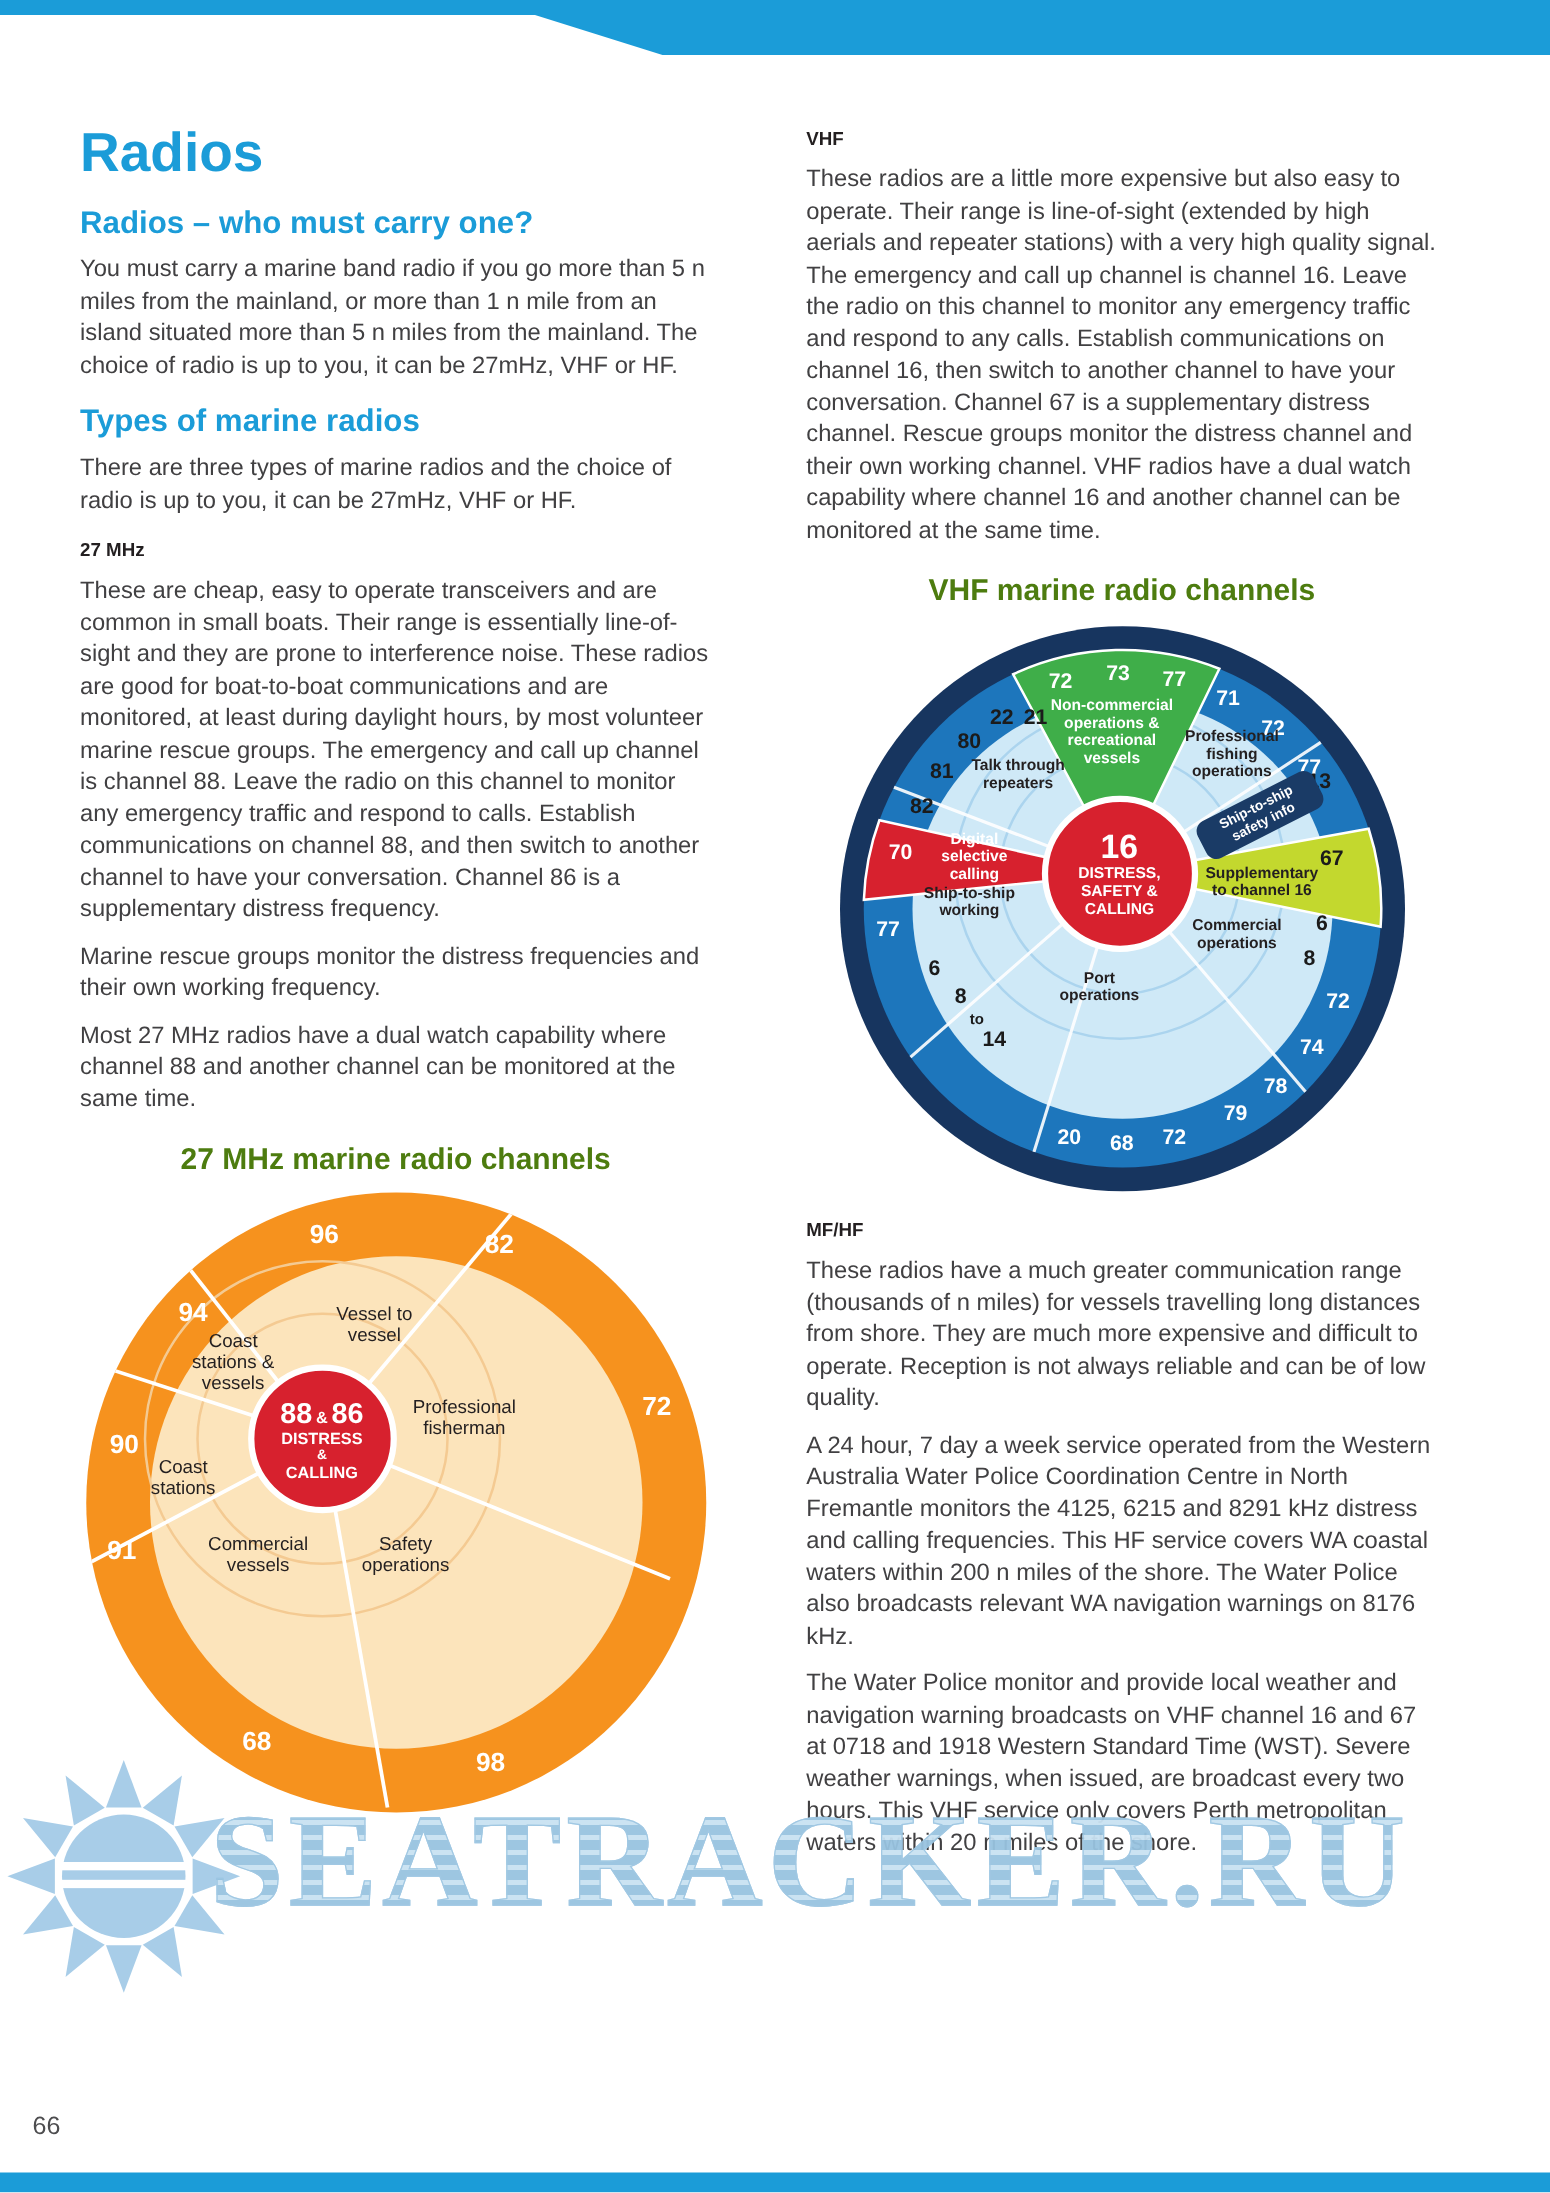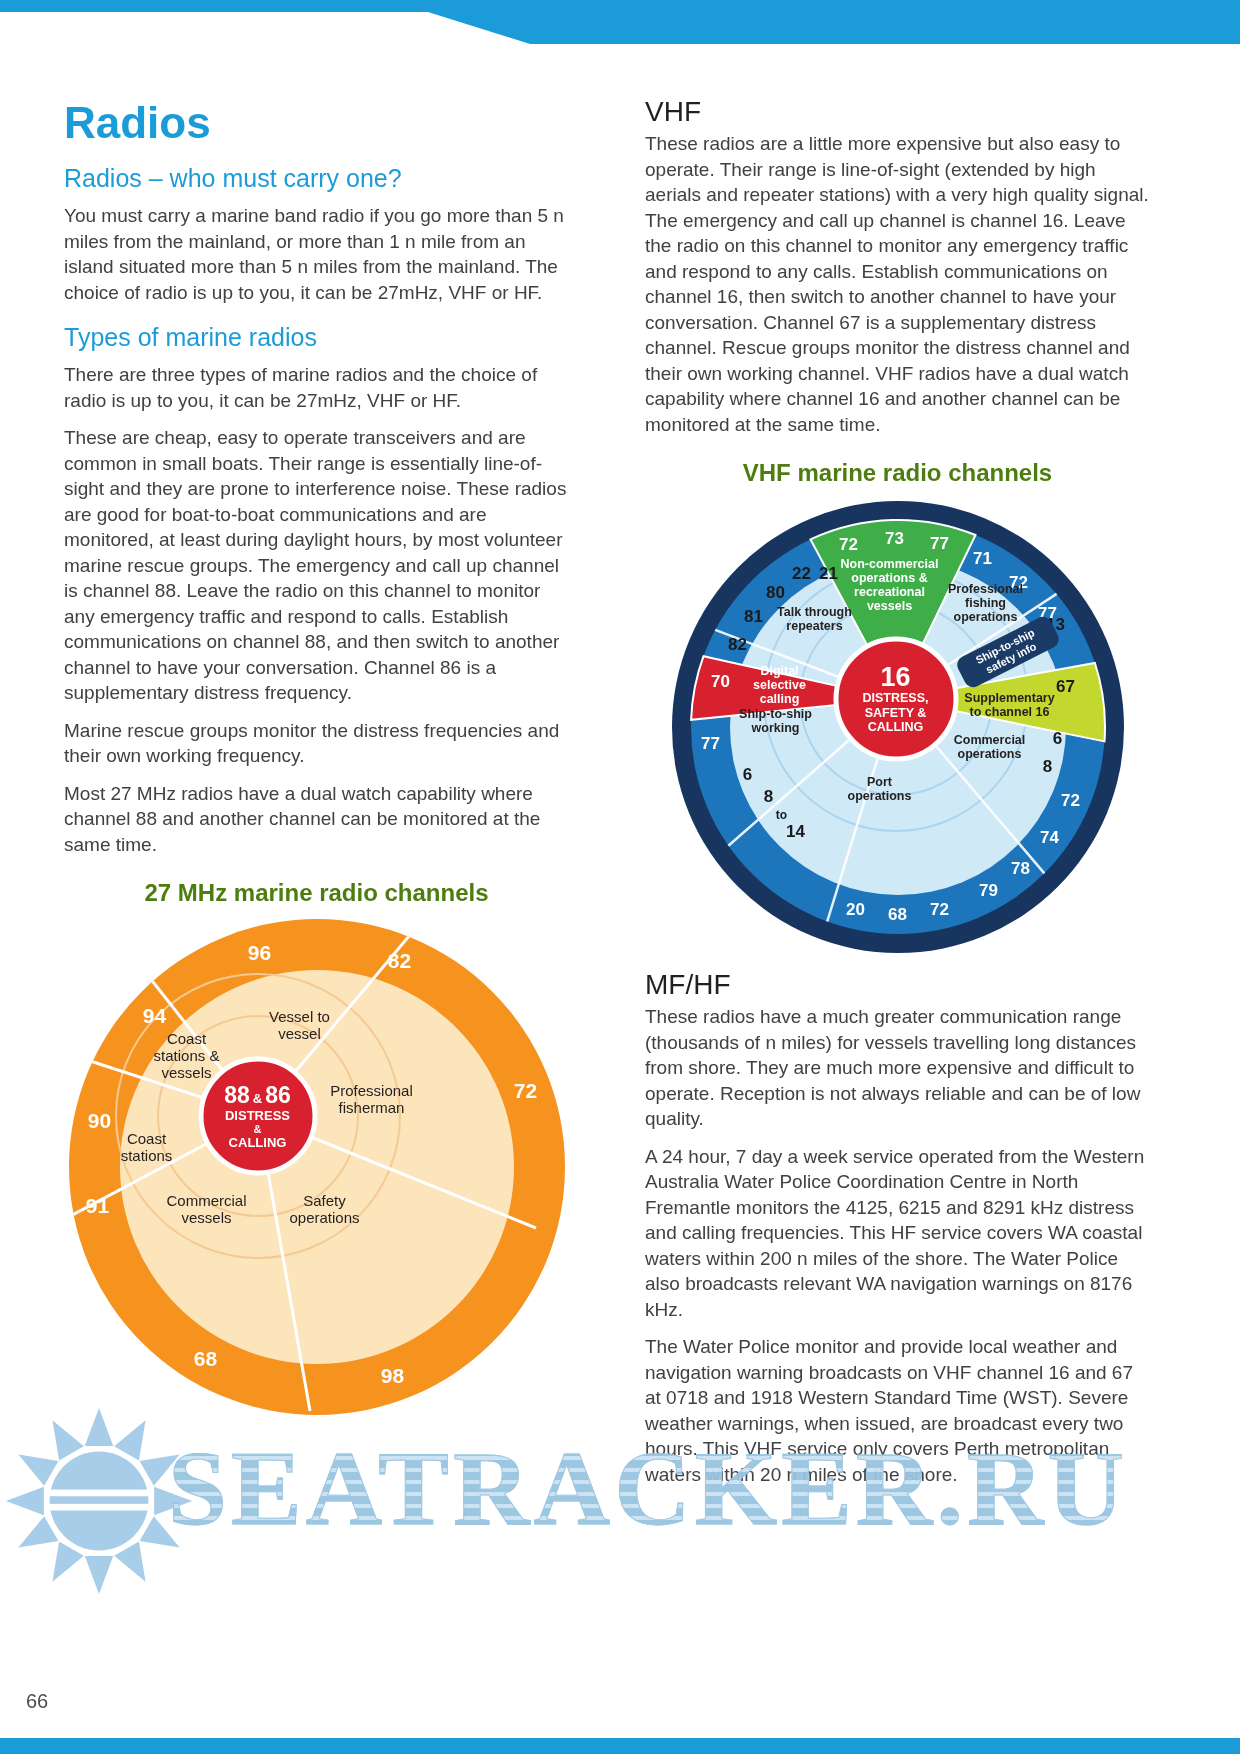--- a/index.html
+++ b/index.html
@@ -7,22 +7,22 @@
         font-family:"Liberation Sans",sans-serif;color:#414042}
   .top-band{position:absolute;top:0;left:0;z-index:6}
   .bottom-bar{position:absolute;left:0;bottom:0;width:1240px;height:16px;background:#1b9cd8;z-index:6}
 
   .col{position:absolute;top:100px;z-index:1}
   .col-left{left:64px;width:505px}
   .col-right{left:645px;width:505px}
 
   p{font-size:19px;line-height:25.5px;margin:0 0 12px}
   h1{color:#1b9cd8;font-size:44px;line-height:46px;margin:0 0 12px;font-weight:bold}
-  h2{color:#1b9cd8;font-size:25px;line-height:28px;margin:18px 0 11px;font-weight:normal}
-  h3{color:#231f20;font-size:28px;line-height:24px;margin:16px 0 7px;font-weight:normal}
+  h2{color:#1b9cd8;font-size:25px;line-height:28px;margin:18px 0 11px;font-weight:bold}
+  h3{color:#231f20;font-size:15px;line-height:24px;margin:16px 0 7px;font-weight:bold}
   h3.first{margin-top:0}
   .chart-title{color:#4d7c0f;font-size:24px;font-weight:bold;text-align:center;margin:22px 0 10px}
 
   .wheel{position:relative;margin:0 auto}
   .w27{width:500px;height:500px}
   .wvhf{width:460px;height:460px;margin-bottom:14px}
   .wheel svg.bg{position:absolute;left:0;top:0}
 
   .wn{position:absolute;transform:translate(-50%,-50%);font-weight:bold;color:#fff;white-space:nowrap;z-index:3}
   .w27 .wn{font-size:21px}
@@ -66,20 +66,21 @@
   <svg class="top-band" width="1240" height="44" viewBox="0 0 1240 44">
     <polygon points="0,0 1240,0 1240,44 530,44 428,12 0,12" fill="#1b9cd8"></polygon>
   </svg>
 
   <div class="col col-left">
     <h1>Radios</h1>
     <h2>Radios – who must carry one?</h2>
     <p>You must carry a marine band radio if you go more than 5 n miles from the mainland,  or more than 1 n mile from an island situated more than 5 n miles from the mainland. The choice of radio is up to you, it can be 27mHz, VHF or HF.</p>
     <h2>Types of marine radios</h2>
     <p>There are three types of marine radios and the choice of radio is up to you, it can be 27mHz, VHF or HF.</p>
+    <h3>27 MHz</h3>
     <p>These are cheap, easy to operate transceivers and are common in small boats. Their range is essentially line-of-sight and they are prone to interference noise. These radios are good for boat-to-boat communications and are monitored, at least during daylight hours, by most volunteer marine rescue groups. The emergency and call up channel is channel 88. Leave the radio on this channel to monitor any emergency traffic and respond to calls. Establish communications on channel 88, and then switch to another channel to have your conversation. Channel 86 is a supplementary distress frequency.</p>
     <p>Marine rescue groups monitor the distress frequencies and their own working frequency.</p>
     <p>Most 27 MHz radios have a dual watch capability where channel 88 and another channel can be monitored at the same time.</p>
     <div class="chart-title">27 MHz marine radio channels</div>
 
     <div class="wheel w27">
       <svg class="bg" width="500" height="500" viewBox="0 0 500 500">
         <clipPath id="c27">
             <circle cx="250" cy="250" r="248"></circle>
           </clipPath>

